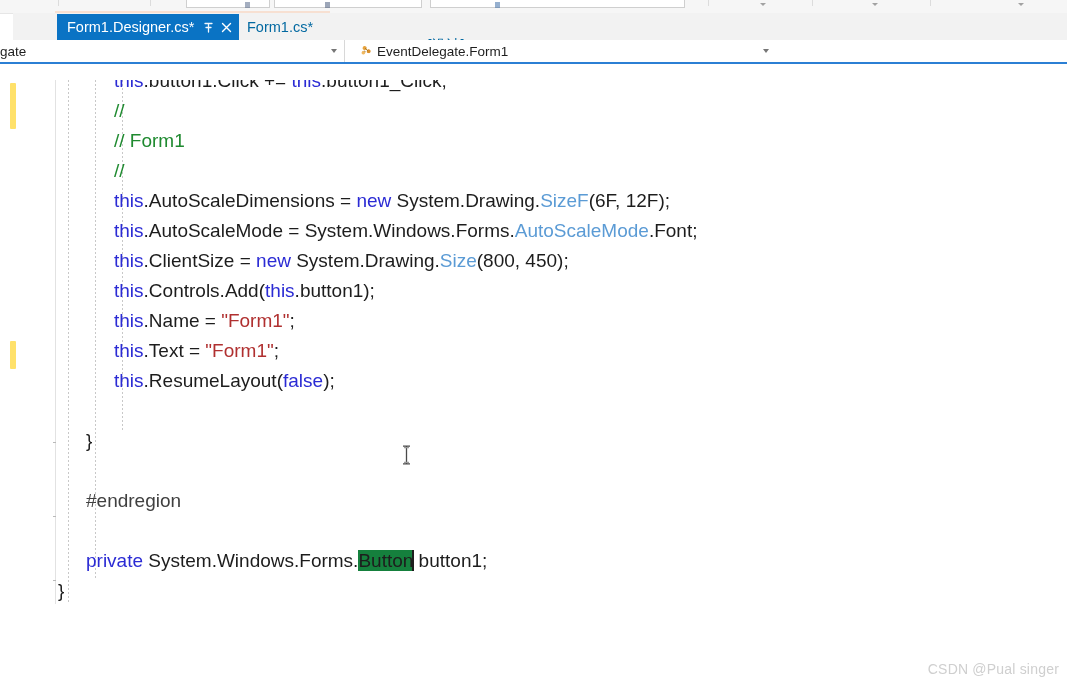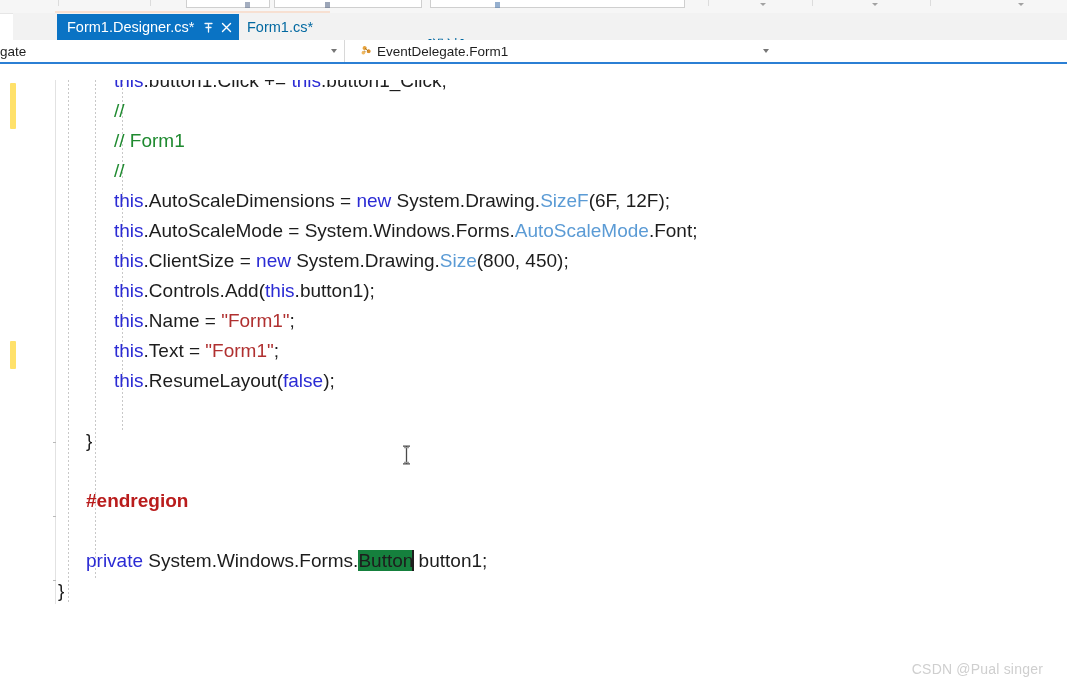--- a/index.html
+++ b/index.html
@@ -90,32 +90,32 @@
     font-size:19px;line-height:30px;white-space:pre;
   }
   .ln{position:absolute;left:0;width:1067px;height:30px;}
   .ln > span{white-space:pre;}
 
   .t-plain  {color:#1d1d1d;}
   .t-kw     {color:#2b2bd4;}
   .t-type   {color:#5b9bd5;}
   .t-str    {color:#b03030;}
   .t-cmt    {color:#1f8a30;}
-  .t-pp     {color:#b91c1c;font-weight:bold;}
+  .t-pp     {color:#404040;}
   .t-brace  {color:#1d1d1d;}
 
   .sel{background:#15803d;color:#1d1d1d;}
   .caret{display:inline-block;width:2px;height:21px;background:#1d1d1d;vertical-align:-4px;margin:0 -1px;}
 
   
   .ibeam{position:absolute;width:11px;height:20px;}
 
   
   .watermark{
-    position:absolute;right:24px;bottom:13px;
+    position:absolute;right:8px;bottom:13px;
     font-size:14px;color:#cfcfcf;letter-spacing:.2px;
     font-family:"Liberation Sans", sans-serif;
   }
 </style>
 </head>
 <body>
 
 <div id="app">
 
   <div class="toolbar-strip">

